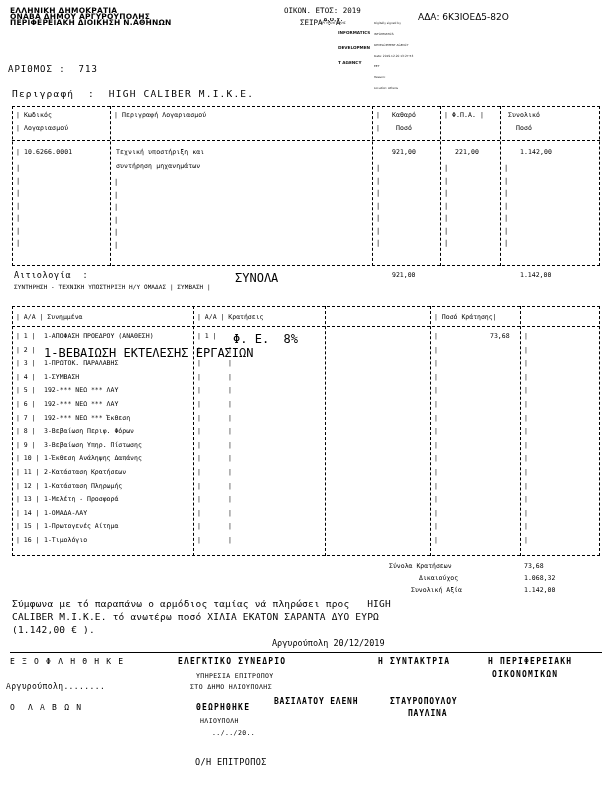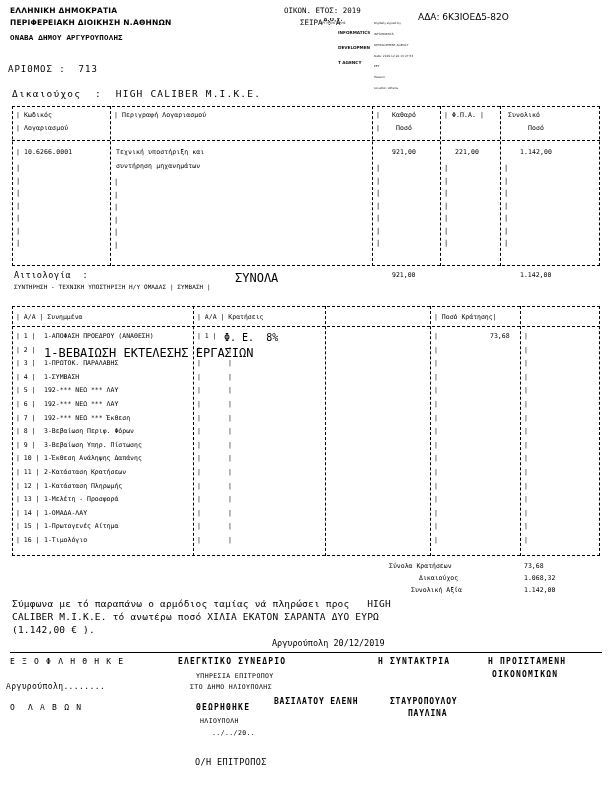--- a/index.html
+++ b/index.html
@@ -114,21 +114,21 @@
     letter-spacing: 0.8px;
   }
 </style>
 </head>
 <body>
 
 <div class="page">
 
   <div class="abs hdr-left sans" style="top:6px;left:10px;">ΕΛΛΗΝΙΚΗ ΔΗΜΟΚΡΑΤΙΑ</div>
   <div class="abs hdr-left sans" style="top:18px;left:10px;">ΠΕΡΙΦΕΡΕΙΑΚΗ ΔΙΟΙΚΗΣΗ Ν.ΑΘΗΝΩΝ</div>
-  <div class="abs hdr-left sans" style="top:34px;left:10px;font-family:Liberation Mono, monospace;">ΟΝΑΒΑ ΔΗΜΟΥ ΑΡΓΥΡΟΥΠΟΛΗΣ</div>
+  <div class="abs hdr-left sans" style="top:12px;left:10px;">ΟΝΑΒΑ ΔΗΜΟΥ ΑΡΓΥΡΟΥΠΟΛΗΣ</div>
 
   <div class="abs hdr-center mono" style="top:6px;left:284px;font-size:7.5px;">ΟΙΚΟΝ. ΕΤΟΣ: 2019</div>
   <div class="abs hdr-center mono" style="top:18px;left:300px;font-size:7.5px;">ΣΕΙΡΑ : Α</div>
 
   <div class="stamp">
     <div class="s1">Δ.Ο.Υ.</div>
     <div class="s2">ΑΡΓΥΡΟΥΠΟΛΗΣ</div>
   </div>
 
   <div class="abs" style="left:338px;top:20px;font-size:4.2px;line-height:5px;color:#111;font-weight:bold;font-family:'DejaVu Sans',sans-serif;">
@@ -143,39 +143,39 @@
     <div>Date: 2019.12.20 13:27:53</div>
     <div>EET</div>
     <div>Reason:</div>
     <div>Location: Athens</div>
   </div>
 
   <div class="abs sans" style="top:12px;left:418px;font-size:9px;">ΑΔΑ: 6Κ3ΙΟΕΔ5-82Ο</div>
 
   <div class="abs arithmos mono" style="top:64px;left:8px;">ΑΡΙΘΜΟΣ :  713</div>
 
-  <div class="abs dikaiouxos mono" style="top:88px;left:12px;">Δικαιούχος  :  HIGH CALIBER Μ.Ι.Κ.Ε.</div>
+  <div class="abs dikaiouxos mono" style="top:88px;left:12px;">Περιγραφή  :  HIGH CALIBER Μ.Ι.Κ.Ε.</div>
 
   <div class="dframe" style="left:12px;top:106px;width:588px;height:160px;"></div>
 
   <div class="hline" style="left:12px;top:140px;width:588px;"></div>
 
   <div class="vline" style="left:110px;top:106px;height:160px;"></div>
   <div class="vline" style="left:372px;top:106px;height:160px;"></div>
   <div class="vline" style="left:440px;top:106px;height:160px;"></div>
   <div class="vline" style="left:500px;top:106px;height:160px;"></div>
 
   <div class="abs cell mono" style="left:16px;top:111px;">| Κωδικός</div>
   <div class="abs cell mono" style="left:16px;top:124px;">| Λογαριασμού</div>
   <div class="abs cell mono" style="left:114px;top:111px;">| Περιγραφή Λογαριασμού</div>
   <div class="abs cell mono" style="left:376px;top:111px;">|   Καθαρό</div>
   <div class="abs cell mono" style="left:376px;top:124px;">|    Ποσό</div>
   <div class="abs cell mono" style="left:444px;top:111px;">| Φ.Π.Α. |</div>
   <div class="abs cell mono" style="left:508px;top:111px;">Συνολικό</div>
-  <div class="abs cell mono" style="left:520px;top:124px;">  Ποσό</div>
+  <div class="abs cell mono" style="left:508px;top:124px;">  Ποσό</div>
 
   <div class="abs cell mono" style="left:16px;top:148px;">| 10.6266.0001</div>
   <div class="abs cell mono" style="left:116px;top:148px;">Τεχνική υποστήριξη και</div>
   <div class="abs cell mono" style="left:116px;top:162px;">συντήρηση μηχανημάτων</div>
   <div class="abs cell mono" style="left:392px;top:148px;">921,00</div>
   <div class="abs cell mono" style="left:455px;top:148px;">221,00</div>
   <div class="abs cell mono" style="left:520px;top:148px;">1.142,00</div>
 
   <div class="abs mono" style="left:16px;top:162px;font-size:7px;line-height:12.5px;">|
 |
@@ -258,21 +258,21 @@
       <div class="abs mono" style="left: 44px; top: 495.2px; font-size: 6.5px;">1-Μελέτη - Προσφορά</div>
       <div class="abs mono" style="left: 16px; top: 508.8px; font-size: 6.5px;">| 14 |</div>
       <div class="abs mono" style="left: 44px; top: 508.8px; font-size: 6.5px;">1-ΟΜΑΔΑ-ΛΑΥ</div>
       <div class="abs mono" style="left: 16px; top: 522.4px; font-size: 6.5px;">| 15 |</div>
       <div class="abs mono" style="left: 44px; top: 522.4px; font-size: 6.5px;">1-Πρωτογενές Αίτημα</div>
       <div class="abs mono" style="left: 16px; top: 536px; font-size: 6.5px;">| 16 |</div>
       <div class="abs mono" style="left: 44px; top: 536px; font-size: 6.5px;">1-Τιμολόγιο</div>
     </div>
   <div id="deductions-list">
       <div class="abs mono" style="left: 197px; top: 332px; font-size: 6.5px;">| 1 |</div>
-      <div class="abs mono" style="left: 224px; top: 332px; font-size: 10px;">Φ. Ε.  8%</div>
+      <div class="abs mono" style="left: 233px; top: 332px; font-size: 12px;">Φ. Ε.  8%</div>
       <div class="abs mono" style="left: 490px; top: 332px; font-size: 6.5px;">73,68</div>
     </div>
   <div id="annex-fillers">
       <div class="abs mono" style="left: 197px; top: 345.6px; font-size: 6.5px;">|</div>
       <div class="abs mono" style="left: 197px; top: 359.2px; font-size: 6.5px;">|</div>
       <div class="abs mono" style="left: 197px; top: 372.8px; font-size: 6.5px;">|</div>
       <div class="abs mono" style="left: 197px; top: 386.4px; font-size: 6.5px;">|</div>
       <div class="abs mono" style="left: 197px; top: 400px; font-size: 6.5px;">|</div>
       <div class="abs mono" style="left: 197px; top: 413.6px; font-size: 6.5px;">|</div>
       <div class="abs mono" style="left: 197px; top: 427.2px; font-size: 6.5px;">|</div>
@@ -343,21 +343,21 @@
   <div class="abs bodytext mono" style="left:12px;top:611px;">CALIBER Μ.Ι.Κ.Ε. τό ανωτέρω ποσό ΧΙΛΙΑ ΕΚΑΤΟΝ ΣΑΡΑΝΤΑ ΔΥΟ ΕΥΡΩ</div>
   <div class="abs bodytext mono" style="left:12px;top:598px;">Σύμφωνα με τό παραπάνω ο αρμόδιος ταμίας νά πληρώσει προς   HIGH</div>
   <div class="abs bodytext mono" style="left:12px;top:624px;">(1.142,00 € ).</div>
   <div class="abs mono" style="left:272px;top:638px;font-size:8.5px;">Αργυρούπολη 20/12/2019</div>
 
   <div class="solidline" style="left:10px;top:652px;width:592px;"></div>
 
   <div class="abs sig mono" style="left:10px;top:657px;">Ε Ξ Ο Φ Λ Η Θ Η Κ Ε</div>
   <div class="abs sig mono" style="left:178px;top:657px;font-weight:bold;">ΕΛΕΓΚΤΙΚΟ ΣΥΝΕΔΡΙΟ</div>
   <div class="abs sig mono" style="left:378px;top:657px;font-weight:bold;">Η ΣΥΝΤΑΚΤΡΙΑ</div>
-  <div class="abs sig mono" style="left:488px;top:657px;font-weight:bold;">Η ΠΡΟΙΣΤΑΜΕΝΗ</div>
+  <div class="abs sig mono" style="left:488px;top:657px;font-weight:bold;">Η ΠΕΡΙΦΕΡΕΙΑΚΗ</div>
   <div class="abs sig mono" style="left:492px;top:670px;font-weight:bold;">ΟΙΚΟΝΟΜΙΚΩΝ</div>
 
   <div class="abs sig-small mono" style="left:196px;top:672px;">ΥΠΗΡΕΣΙΑ ΕΠΙΤΡΟΠΟΥ</div>
   <div class="abs sig-small mono" style="left:190px;top:683px;">ΣΤΟ ΔΗΜΟ ΗΛΙΟΥΠΟΛΗΣ</div>
 
   <div class="abs sig mono" style="left:6px;top:682px;letter-spacing:0.4px;">Αργυρούπολη........</div>
 
   <div class="abs sig mono" style="left:10px;top:703px;">Ο  Λ Α Β Ω Ν</div>
   <div class="abs sig mono" style="left:196px;top:703px;font-weight:bold;">ΘΕΩΡΗΘΗΚΕ</div>
   <div class="abs sig-small mono" style="left:200px;top:717px;">ΗΛΙΟΥΠΟΛΗ</div>

